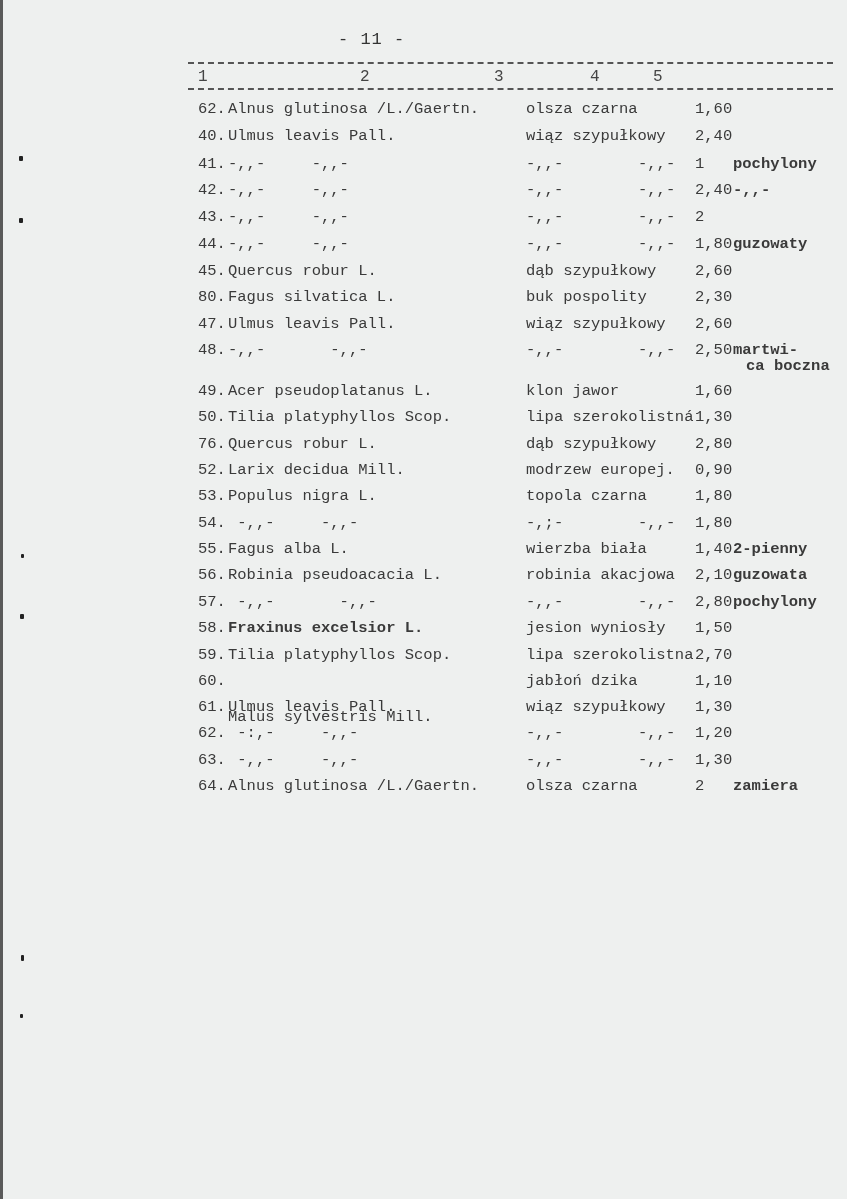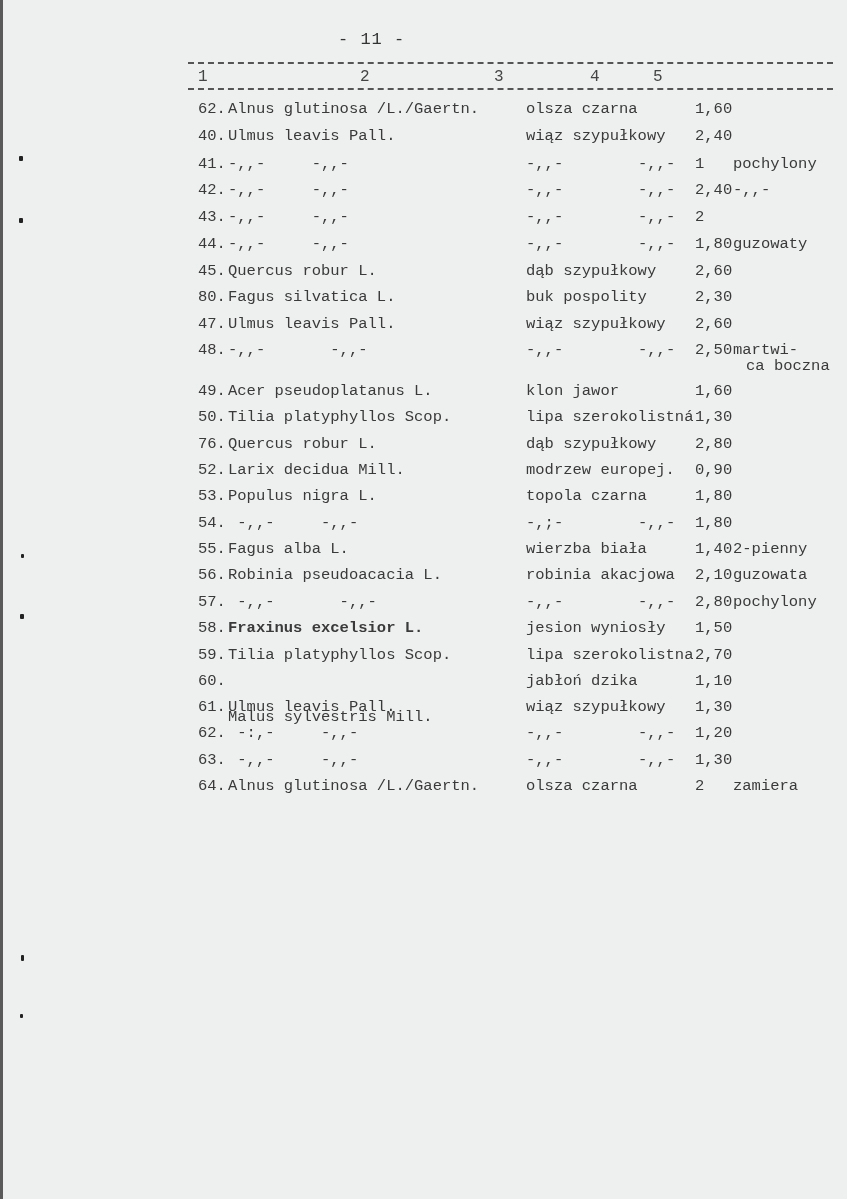--- a/index.html
+++ b/index.html
@@ -61,21 +61,21 @@
     .row span {
       position: absolute;
       top: 0;
       white-space: nowrap;
     }
     .c-no { left: 0; }
     .c-latin { left: 30px; }
     .c-polish { left: 328px; }
     .c-polish-ditto2 { left: 440px; }
     .c-girth { left: 497px; }
-    .c-note { left: 535px; }
+    .c-note { left: 535px; font-weight: bold; }
   </style>
 </head>
 <body>
 
 <div class="page-edge"></div>
 
 <div class="margin-mark" style="left:19px;top:156px;"></div>
 <div class="margin-mark" style="left:19px;top:218px;"></div>
 <div class="margin-mark" style="left:21px;top:554px;width:3px;height:4px;"></div>
 <div class="margin-mark" style="left:20px;top:614px;"></div>

